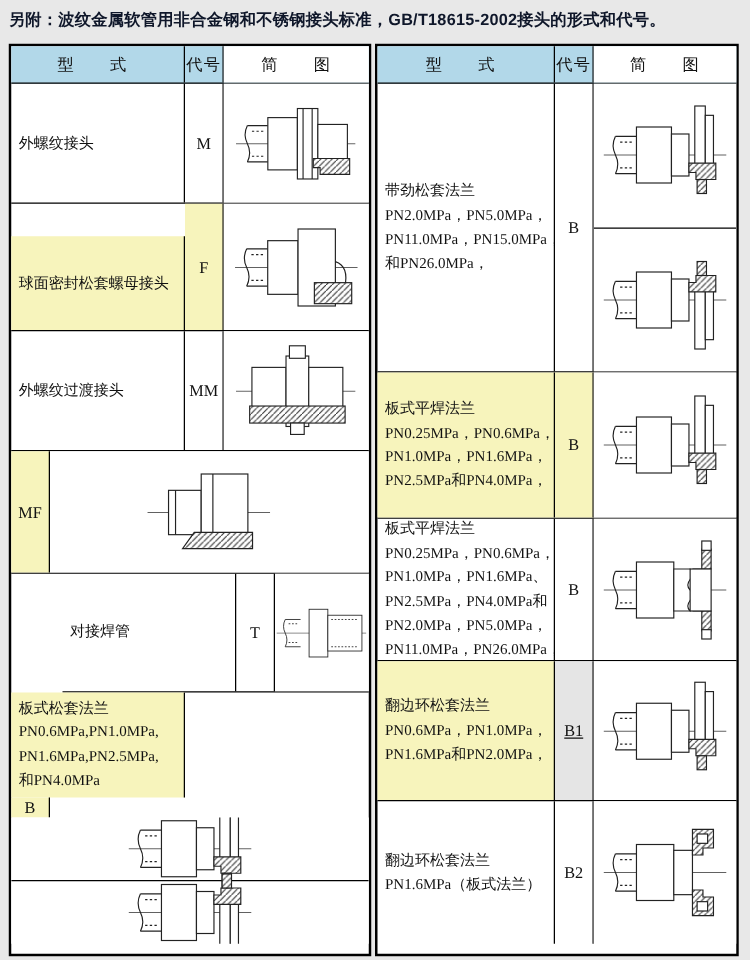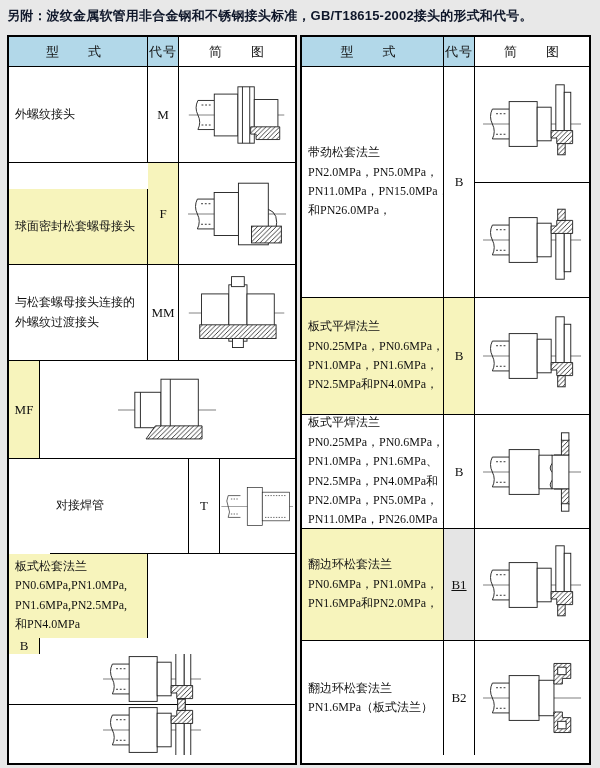--- a/index.html
+++ b/index.html
@@ -105,21 +105,20 @@
               <rect x="30" y="22" width="26" height="46" fill="#fff" stroke="#222"></rect>
               <rect x="56" y="12" width="32" height="66" fill="#fff" stroke="#222"></rect>
               <path d="M88 40 q12 4 8 22" fill="none" stroke="#222"></path>
               <rect x="70" y="58" width="32" height="18" fill="url(#hatch)" stroke="#222"></rect>
             </svg>
           </div>
         </div>
       </div>
       <div class="row" style="height: 96px;">
         <div class="cell c-type">
-          <div>与松套螺母接头连接的</div>
           <div>外螺纹过渡接头</div>
         </div>
         <div class="cell c-code">MM</div>
         <div class="cell c-dia">
           <div class="dia">
             <svg viewBox="0 0 110 90" width="100" height="82" fill="none" stroke-width="1">
               <line x1="2" y1="45" x2="107" y2="45" stroke="#555" stroke-width="0.8"></line>
               <rect x="16" y="24" width="30" height="42" fill="#fff" stroke="#222"></rect>
               <rect x="46" y="14" width="20" height="62" fill="#fff" stroke="#222"></rect>
               <rect x="49" y="5" width="14" height="11" fill="#fff" stroke="#222"></rect>

